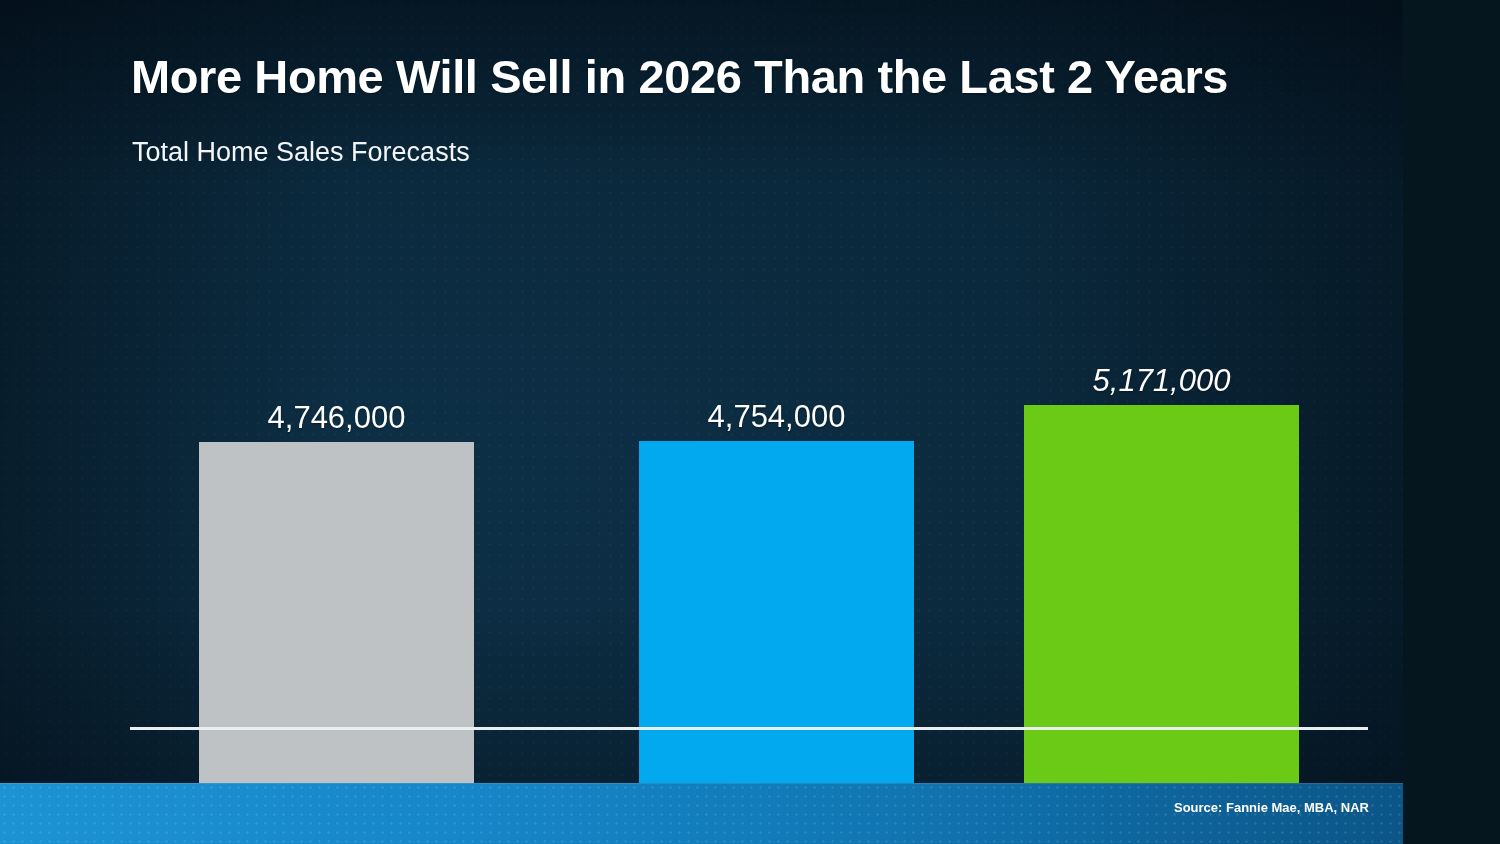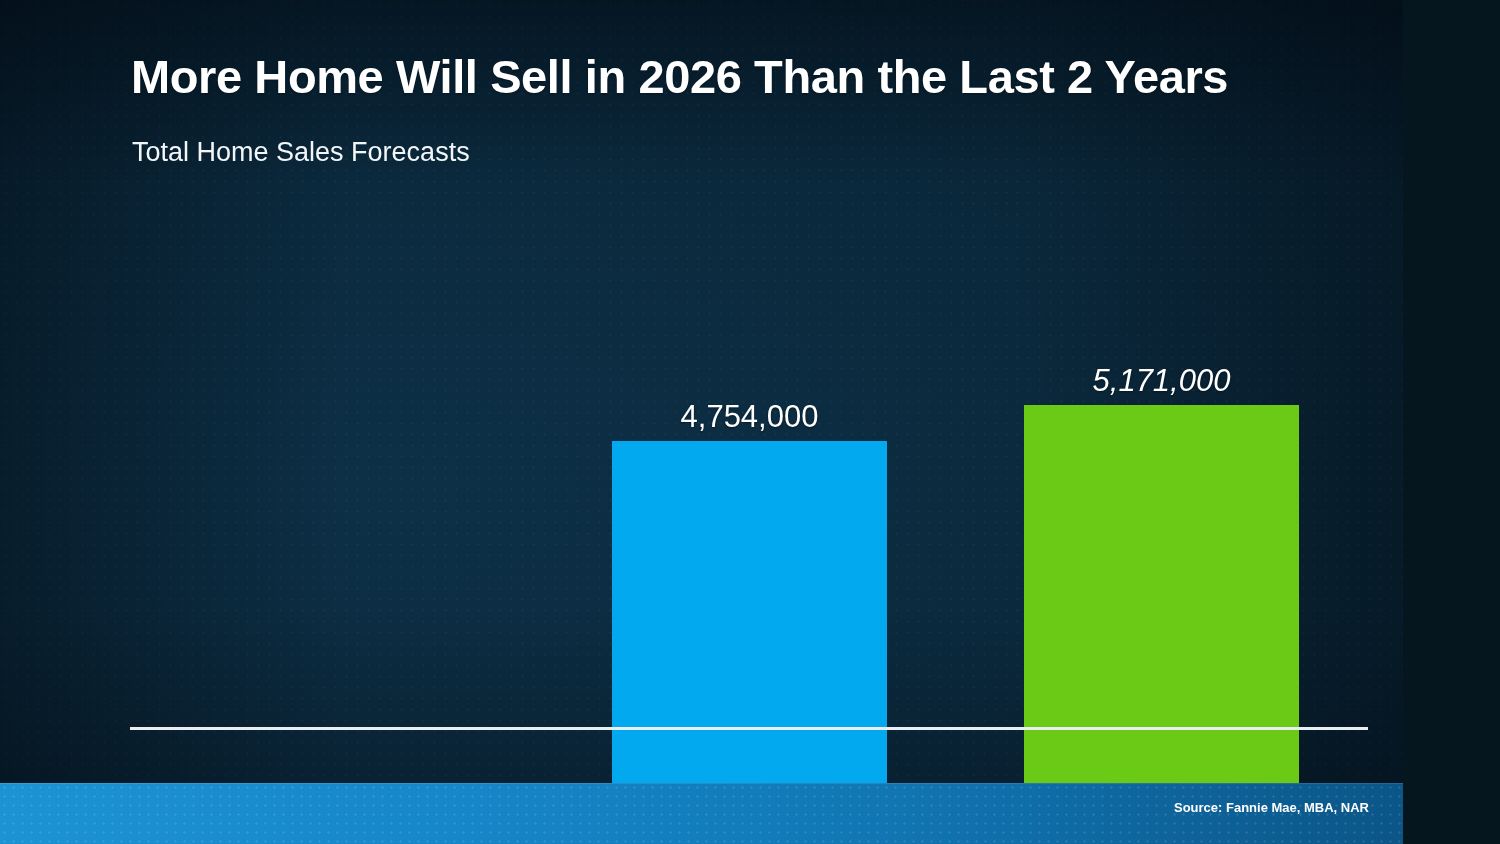--- a/index.html
+++ b/index.html
@@ -151,22 +151,27 @@
 
   <div id="dot-texture"></div>
   <div id="vignette"></div>
 
   <div id="title">More Home Will Sell in 2026 Than the Last 2 Years</div>
 
   <div id="subtitle">Total Home Sales Forecasts</div>
 
   <div id="chart-area">
 
+    <div class="bar-group" style="left:199px; width:275px; height:727px;">
+      <div class="bar-value" style="bottom:408px;">4,746,000</div>
+      <div class="bar" style="height:402px; background:#bec2c4;"></div>
 
-    <div class="bar-group" style="left:612px; width:275px; height:727px;text-decoration:underline;">
+    </div>
+
+    <div class="bar-group" style="left:639px; width:275px; height:727px;text-decoration:underline;">
       <div class="bar-value" style="bottom:409px;">4,754,000</div>
       <div class="bar" style="height:403px; background:#02a9ef;"></div>
 
     </div>
 
     <div class="bar-group" style="left:1024px; width:275px; height:727px;font-style:italic;">
       <div class="bar-value" style="bottom:445px;">5,171,000</div>
       <div class="bar" style="height:439px; background:#6bca15;"></div>
 
     </div>

